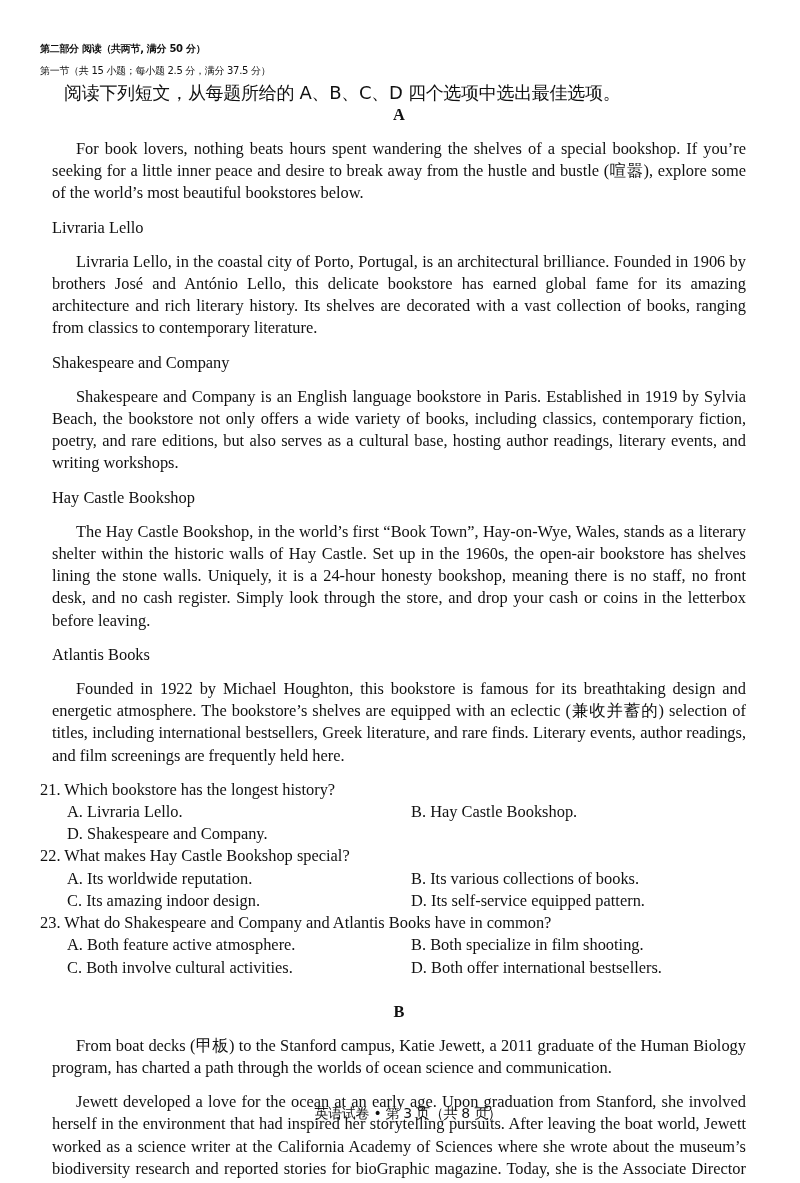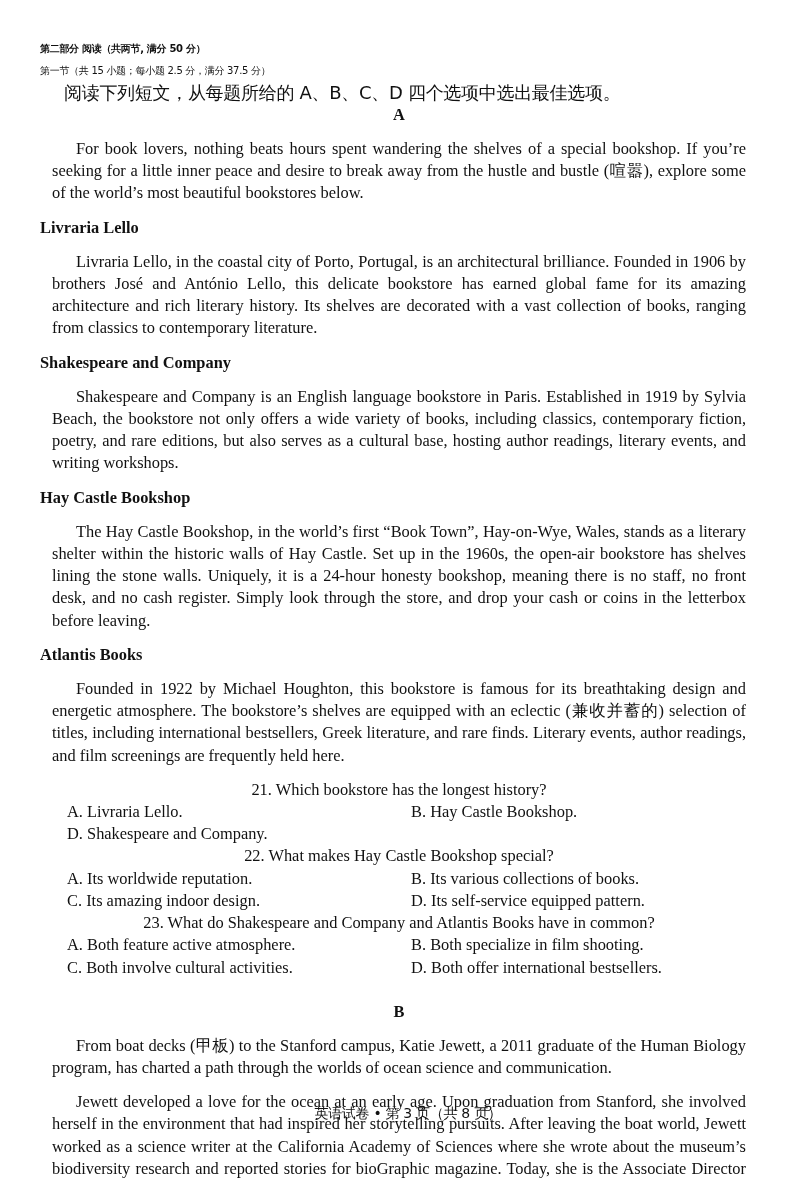--- a/index.html
+++ b/index.html
@@ -9,22 +9,22 @@
     color: #111111;
     font-size: 16.4px;
     line-height: 22.2px;
   }
   .page { position: absolute; left: 40px; top: 38px; width: 718px; }
   .section-head { font-weight: bold; font-family: "DejaVu Sans", sans-serif; font-size: 10px; line-height: 22px; letter-spacing: -0.3px; }
   .section-sub { font-family: "DejaVu Sans", sans-serif; font-size: 10px; line-height: 22px; letter-spacing: -0.3px; }
   .instructions { font-family: "DejaVu Sans", sans-serif; font-size: 18px; line-height: 22px; text-indent: 24px; letter-spacing: -0.3px; }
   .passage-label { text-align: center; font-weight: bold; line-height: 22px; }
   .para { text-indent: 24px; text-align: justify; margin: 12px; }
-  .store-heading { font-weight: bold; margin: 0; }
-  .question { margin: 0; text-align: center; }
+  .store-heading { font-weight: normal; margin: 12px; }
+  .question { margin: 0; }
   .options { display: grid; grid-template-columns: 344px 1fr; padding-left: 27px; }
   .options span { display: block; }
   .gap { height: 22px; }
   .footer { position: absolute; left: 8px; width: 800px; top: 1102px; text-align: center; font-family: "DejaVu Sans", sans-serif; font-size: 14px; letter-spacing: -0.3px; }
 </style>
 </head>
 <body>
 
 <div class="page">
   <div class="section-head">第二部分 阅读（共两节, 满分 50 分）</div>

